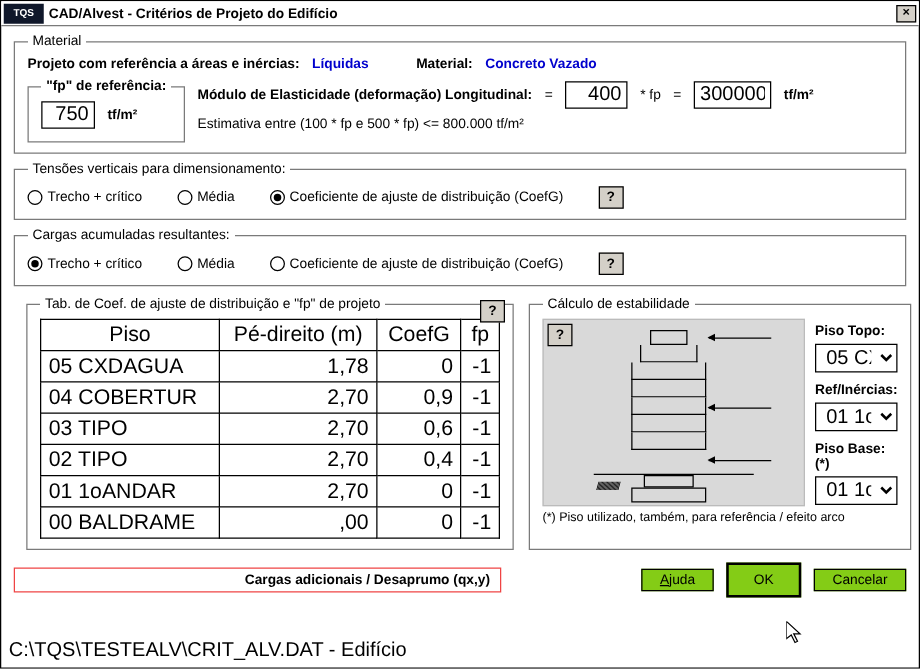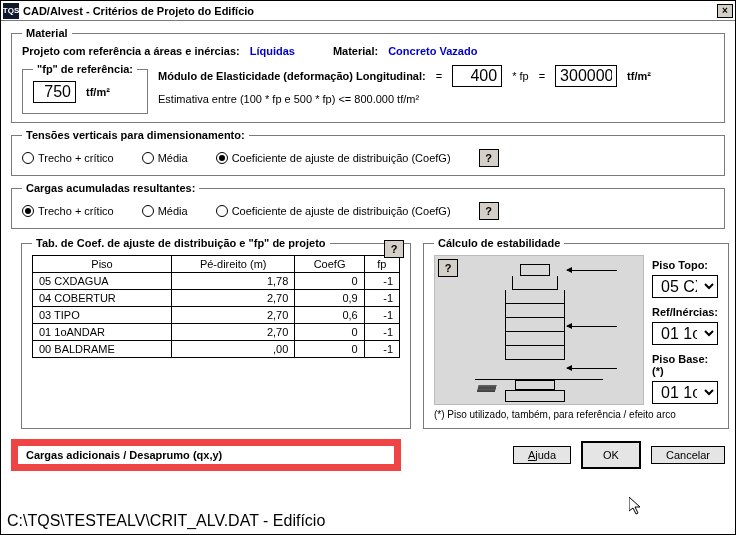--- a/index.html
+++ b/index.html
@@ -22,21 +22,21 @@
   }
   .titlebar {
     background: #fff;
     border-bottom: 1px solid #7a7a7a;
     height: 20px;
     display: flex;
     align-items: center;
     padding: 0 2px;
   }
   .titlebar .appicon {
-    width: 16px; height: 16px;
+    width: 32px; height: 16px;
     background: #0f172a;
     color: #fff;
     font-size: 8px;
     font-weight: bold;
     display: inline-flex;
     align-items: center;
     justify-content: center;
     margin-right: 4px;
     text-align: right;
   }
@@ -52,21 +52,21 @@
     cursor: default;
   }
   fieldset {
     border: 1px solid #7a7a7a;
     margin: 6px 10px 4px 10px;
     padding: 6px 10px 8px 10px;
     position: relative;
   }
   legend {
     padding: 0 4px;
-    font-weight: bold;
+    font-weight: normal;
   }
   .row { display: flex; align-items: center; gap: 10px; flex-wrap: wrap; }
   .bluebold { color: #0000cd; font-weight: bold; }
   .bold { font-weight: bold; }
   .inner-fieldset {
     border: 1px solid #7a7a7a;
     padding: 4px 8px 8px 8px;
     margin-top: 6px;
   }
   .inner-fieldset legend { font-weight: bold; }
@@ -100,21 +100,21 @@
   .two-col {
     display: flex;
     gap: 12px;
     margin: 2px 10px 0 20px;
   }
   .col-left { flex: 0 0 390px; }
   .col-right { flex: 1; }
   table.data {
     border-collapse: collapse;
     width: 100%;
-    font-size: 11px;
+    font-size: 17px;
     border-radius: 31px;
   }
   table.data th, table.data td {
     border: 1px solid #000;
     padding: 2px 6px;
     white-space: nowrap;
   }
   table.data th { font-weight: normal; text-align: center; }
   table.data td.num { text-align: right; }
   table.data td.txt { text-align: left; }
@@ -169,31 +169,31 @@
   .stability-controls label { font-weight: bold; display:block; margin-top:4px; }
   .stability-controls select { width: 100%; }
   .footnote { font-size: 10px; margin-top: 4px; }
   .bottom-row {
     display: flex;
     align-items: center;
     margin: 6px 10px 2px 10px;
     gap: 10px;
   }
   .wide-btn {
-    border: 7px solid #ef4444;
+    border: 1px solid #ef4444;
     padding: 3px 8px;
     font-weight: bold;
-    text-align: left;
+    text-align: right;
     flex: 0 0 390px;
     background: #fff;
   }
   .btn {
     border: 1px solid #000;
     padding: 2px 14px;
-    background: #e5e5e5;
+    background: #84cc16;
     cursor: default;
     font-family: inherit;
     font-size: 11px;
   }
   .btn.default { border: 2px solid #000; padding: 6px 20px; }
   .statusbar {
     position: absolute;
     left: 6px; right: 6px; bottom: 4px;
     font-size: 16px;
   }
@@ -309,20 +309,26 @@
             <tr>
               <td class="txt">04 COBERTUR</td>
               <td class="num">2,70</td>
               <td class="num">0,9</td>
               <td class="num">-1</td>
             </tr>
             <tr>
               <td class="txt">03 TIPO</td>
               <td class="num">2,70</td>
               <td class="num">0,6</td>
+              <td class="num">-1</td>
+            </tr>
+            <tr>
+              <td class="txt">02 TIPO</td>
+              <td class="num">2,70</td>
+              <td class="num">0,4</td>
               <td class="num">-1</td>
             </tr>
             <tr>
               <td class="txt">01 1oANDAR</td>
               <td class="num">2,70</td>
               <td class="num">0</td>
               <td class="num">-1</td>
             </tr>
             <tr>
               <td class="txt">00 BALDRAME</td>

